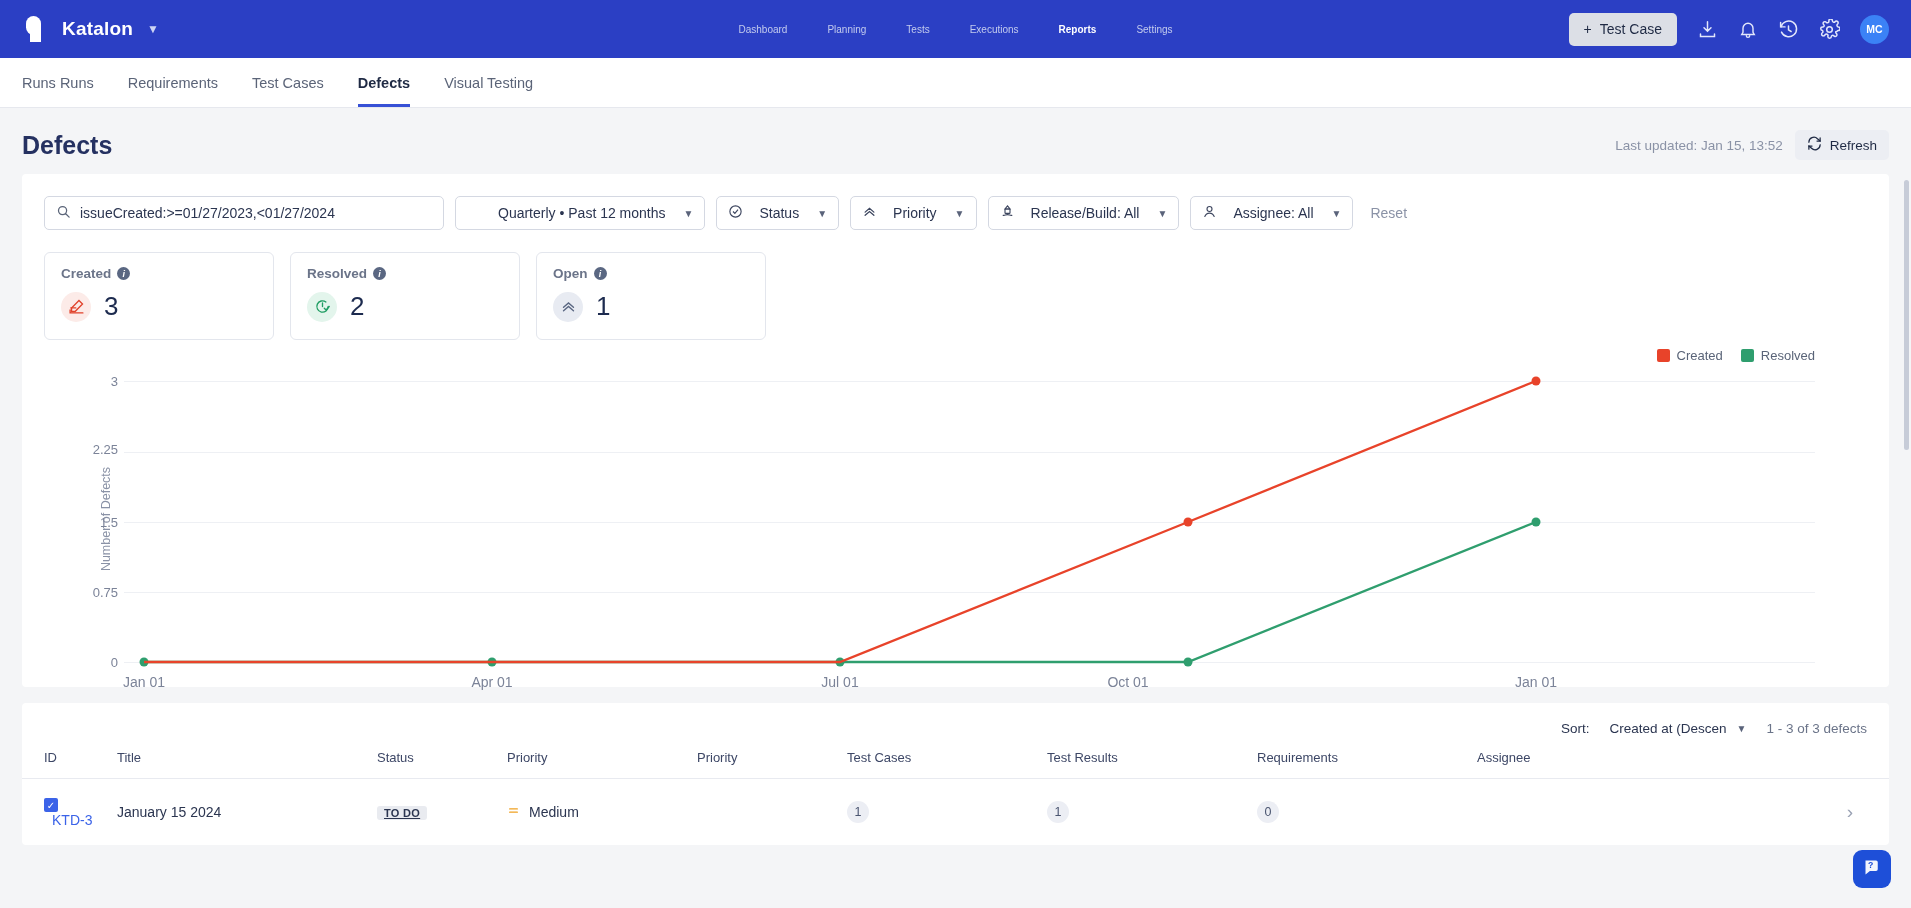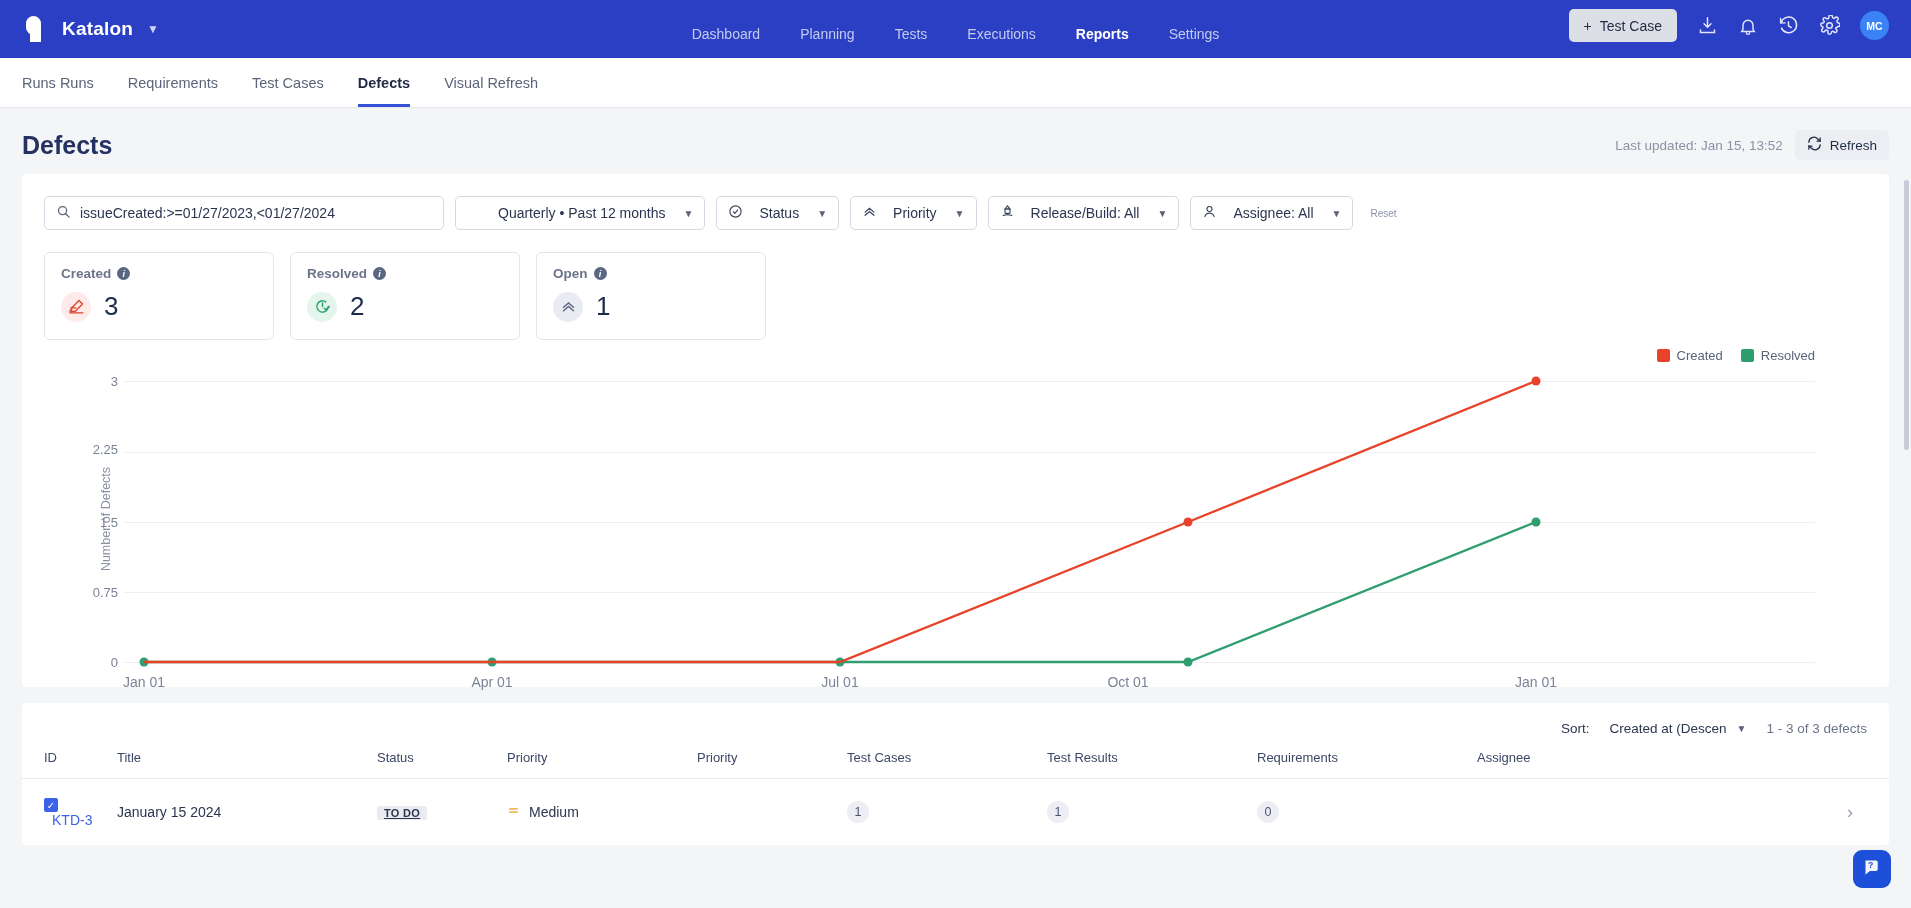--- a/index.html
+++ b/index.html
@@ -5,36 +5,36 @@
   * { box-sizing: border-box; margin: 0; padding: 0; }
   html, body {
     width: 1911px; height: 908px;
     font-family: "Liberation Sans", sans-serif;
     background: #f4f5f7;
     overflow: hidden;
   }
   
   .topbar {
     height: 58px; background: #2b3fc4;
-    display: flex; align-items: flex-end; padding: 16px 22px;
+    display: flex; align-items: center; padding: 16px 22px;
     position: relative;
     gap: 40px;
   }
   .brand { display: flex; align-items: center; gap: 14px; }
   .logo { width: 26px; height: 26px; position: relative; }
   .logo .leaf {
     position: absolute; left: 4px; top: 0; width: 15px; height: 19px;
     background: #fff; border-radius: 10px 10px 3px 10px;
     transform: rotate(0deg);
   }
   .logo .sq { position: absolute; left: 8px; top: 15px; width: 11px; height: 11px; background: #fff; }
   .brand-name { color: #fff; font-size: 19px; font-weight: 600; letter-spacing: .2px; }
   .chev-w { color: #cdd4f5; font-size: 12px; }
   .mainnav { position: absolute; left: 50%; transform: translateX(-50%); display: flex; gap: 40px; }
-  .mainnav a { color: #c3cbee; font-size: 14px; text-decoration: none; }
+  .mainnav a { color: #c3cbee; font-size: 10px; text-decoration: none; }
   .mainnav a.active { color: #fff; font-weight: 700; }
   .topright { margin-left: auto; display: flex; align-items: center; gap: 20px; }
   .btn-testcase {
     background: #dcdfe6; color: #1f2a44; border: none; border-radius: 5px;
     height: 33px; padding: 0 15px; font-size: 14px; font-family: inherit;
     display: flex; align-items: center; gap: 8px; cursor: pointer;
   }
   .ticon { display: inline-flex; align-items: center; justify-content: center; cursor: pointer; }
   .ticon svg { display: block; }
   .avatar {
@@ -78,21 +78,21 @@
     border: none; outline: none; font-size: 14px; color: #2b3550;
     font-family: inherit; width: 100%; background: transparent;
   }
   .pill {
     display: flex; align-items: center; gap: 16px;
     border: 1px solid #d4d8e2; border-radius: 5px; height: 34px;
     padding: 0 11px; font-size: 14px; color: #2b3550; cursor: pointer;
     white-space: nowrap;
   }
   .cdown { font-size: 10px; color: #5a637a; margin-left: 2px; }
-  .reset { font-size: 10px; color: #8a92a6; cursor: pointer; margin-left: 6px; }
+  .reset { font-size: 14px; color: #8a92a6; cursor: pointer; margin-left: 6px; }
   
   .stats { display: flex; gap: 16px; padding: 22px 22px 0 22px; }
   .stat {
     border: 1px solid #e3e6ed; border-radius: 6px; width: 230px; height: 88px;
     padding: 13px 16px;
   }
   .stat-label {
     font-size: 13.5px; color: #6b7punct; color: #6b7489; font-weight: 600;
     display: flex; align-items: center; gap: 6px;
   }
@@ -226,21 +226,21 @@
     </span>
     <span class="avatar">MC</span>
   </div>
 </div>
 
 <div class="subtabs">
   <div class="subtab">Runs Runs</div>
   <div class="subtab">Requirements</div>
   <div class="subtab">Test Cases</div>
   <div class="subtab active">Defects</div>
-  <div class="subtab">Visual Refresh</div>
+  <div class="subtab">Visual Testing</div>
 </div>
 
 <div class="pagehead">
   <div class="pagetitle">Defects</div>
   <div class="pagehead-right">
     <span class="lastupd">Last updated: Jan 15, 13:52</span>
     <button class="refresh">
       <span>
         <svg width="15" height="15" viewBox="0 0 24 24" fill="none" stroke="#1f2a44" stroke-width="2" stroke-linecap="round">
             <path d="M3 10a8 8 0 0113.7-5.7L21 8"></path>

